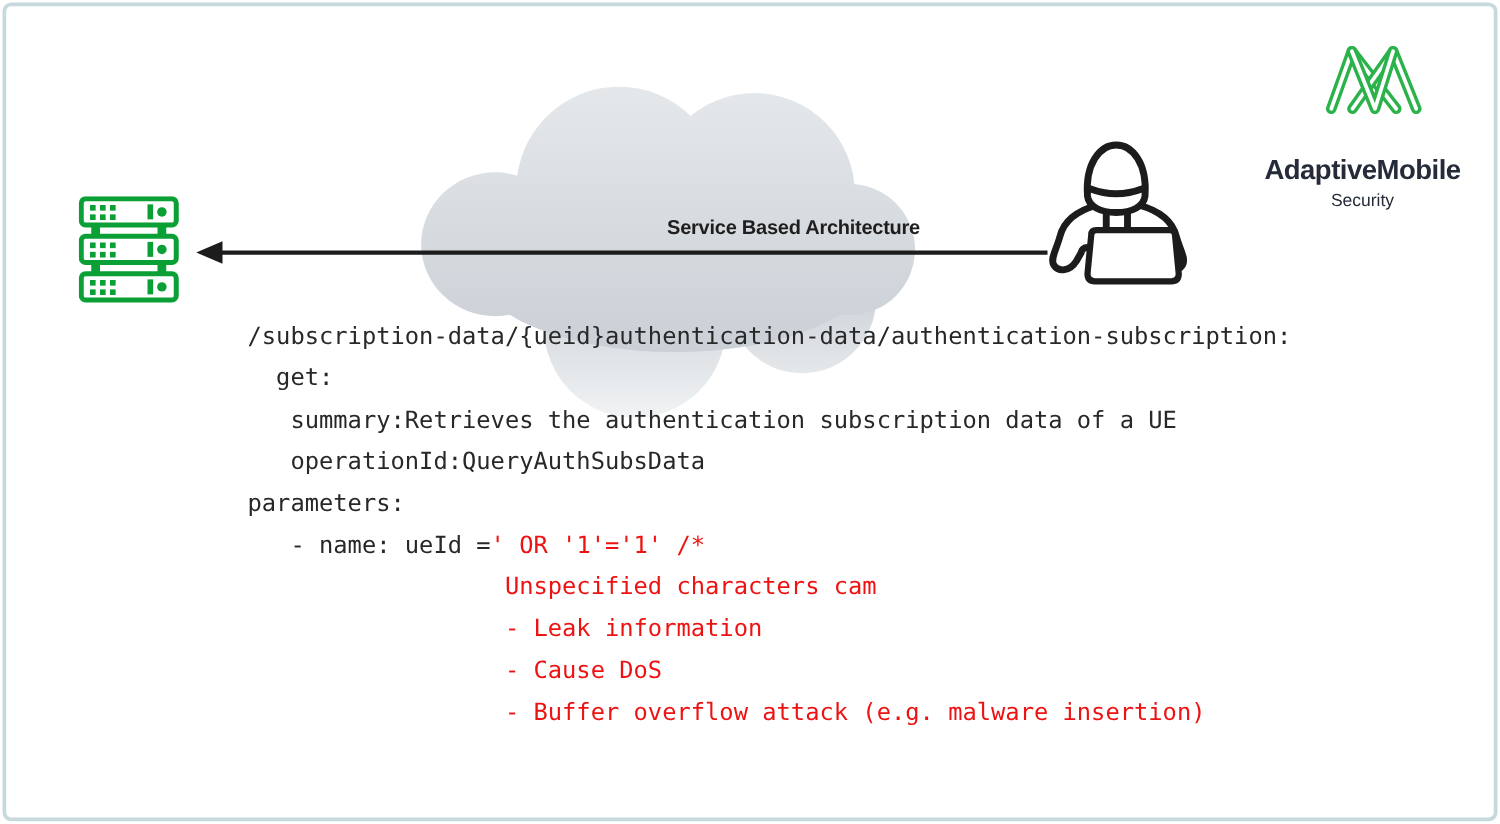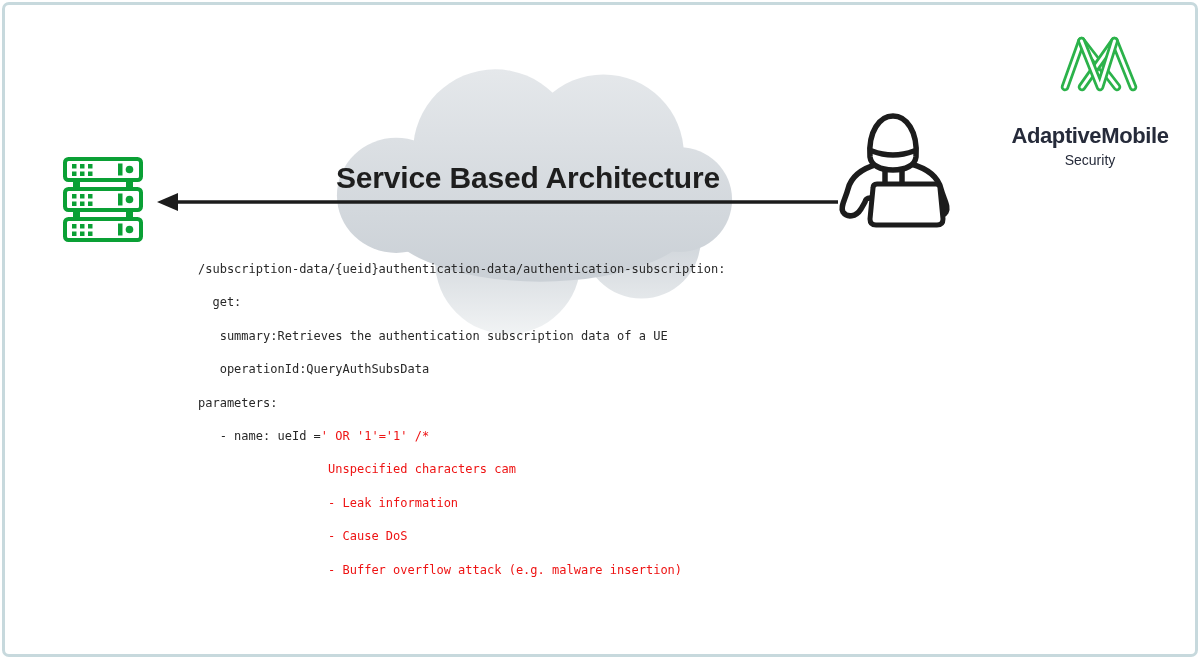--- a/index.html
+++ b/index.html
@@ -8,40 +8,40 @@
     background:var(--background,#fff); overflow:hidden;
     font-family:"Liberation Sans", sans-serif;
   }
   .frame {
     position:absolute; left:2px; top:2px; right:2px; bottom:2px;
     border:3px solid var(--frame-border,#c7d9dd); border-radius:7px;
     pointer-events:none; z-index:10;
   }
   .cloud { position:absolute; left:280px; top:60px; z-index:1; }
   .title {
-    position:absolute; left:336px; top:161px; width:400px; z-index:3;
-    text-align:left; font-size:30px; font-weight:bold; letter-spacing:-0.2px;
+    position:absolute; left:336px; top:174px; width:400px; z-index:3;
+    text-align:right; font-size:16px; font-weight:bold; letter-spacing:-0.2px;
     color:var(--title,#1e1e1e);
   }
   .arrow  { position:absolute; left:140px; top:185px; z-index:2; }
   .server { position:absolute; left:63px;  top:157px; z-index:2; }
   .db-label {
     position:absolute; left:25px; top:256px; width:160px; z-index:2;
     text-align:center; font-size:17px; font-weight:bold; line-height:24px;
     color:var(--green,#0aa035); white-space:pre-line;
   }
   .hacker { position:absolute; left:830px; top:112px; z-index:2; }
   .logo { position:absolute; left:1010px; top:34px; width:160px; text-align:center; z-index:2; }
   .logo-mark { display:block; margin:0 auto 2px 48px; }
   .logo-name { font-size:22px; font-weight:bold; letter-spacing:-0.4px; color:var(--logo-text,#262b3a); line-height:24px;margin-top:30px; }
   .logo-sub  { font-size:14px; font-weight:normal; color:var(--logo-text,#262b3a); line-height:24px; }
   .code {
     position:absolute; left:198px; top:253px; z-index:4;
     font-family:"DejaVu Sans Mono", monospace;
-    font-size:12px; line-height:33.4px; white-space:pre;
+    font-size:19px; line-height:33.4px; white-space:pre;
   }
   .code-line { white-space:pre; }
 </style>
 </head>
 <body>
 
 <div class="canvas">
 
   <div class="frame"></div>
 

